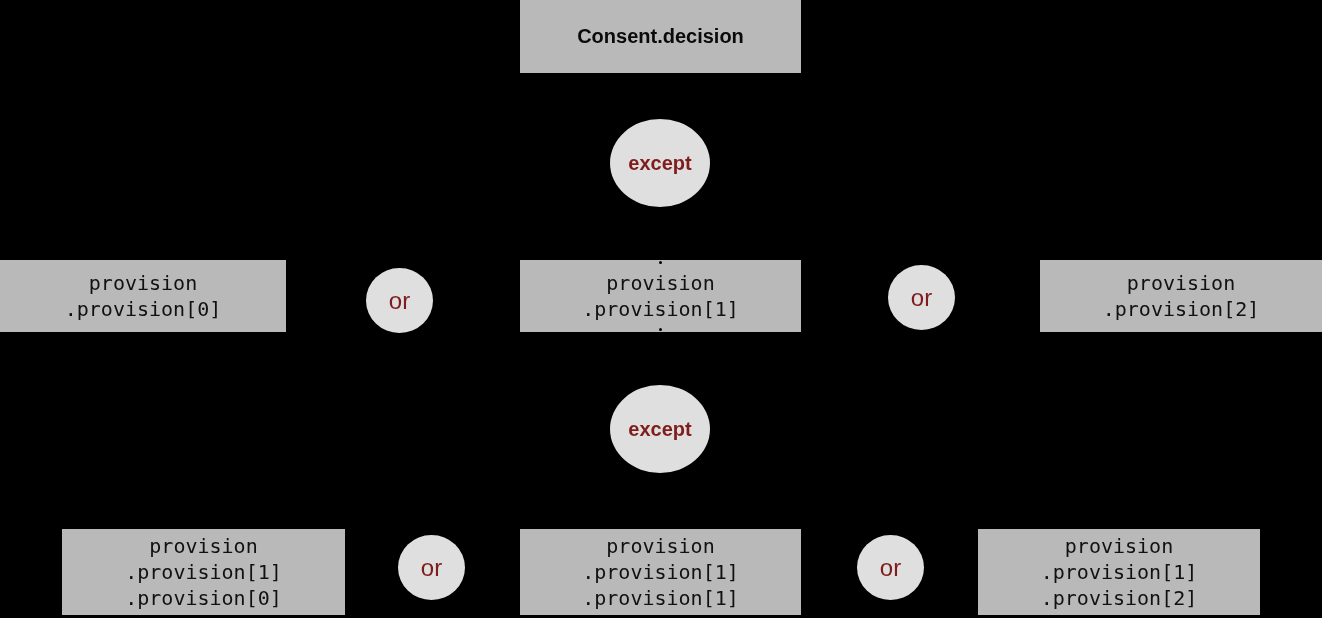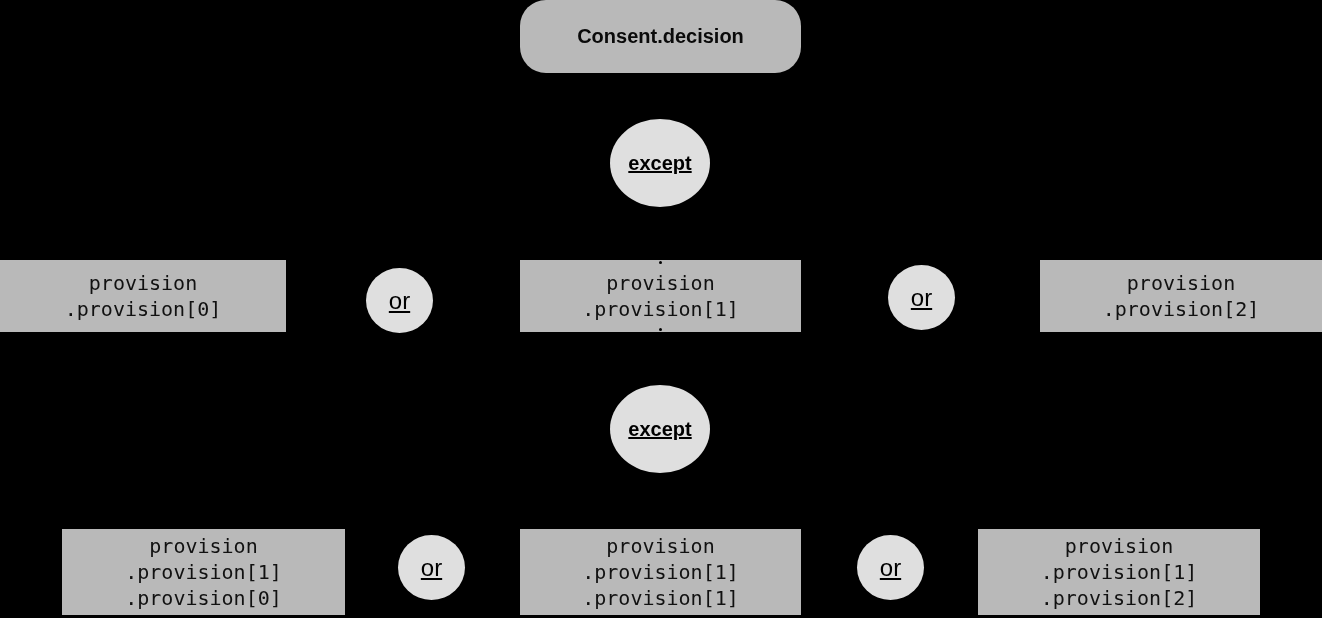--- a/index.html
+++ b/index.html
@@ -36,26 +36,25 @@
     display: flex;
     justify-content: center;
     align-items: center;
     font-family: "Liberation Sans", sans-serif;
     font-weight: bold;
     font-size: 20px;
   }
   .op {
     position: absolute;
     background: var(--op-fill, #dfdfdf);
-    color: #000000;
+    color: #7f1d1d;
     border-radius: 50%;
     display: flex;
     justify-content: center;
     align-items: center;
-    text-decoration: underline;
   }
   .op-except {
     width: 100px;
     height: 88px;
     font-weight: bold;
     font-size: 20px;
   }
   .op-or {
     width: 67px;
     height: 65px;
@@ -64,21 +63,21 @@
   }
   .connector-dot {
     position: absolute;
     width: 3px;
     height: 3px;
     border-radius: 50%;
     background: #000;
   }
 
   
-  #root-node   { left: 520px;  top: 0;     width: 281px; height: 73px; border-radius: 26px; }
+  #root-node   { left: 520px;  top: 0;     width: 281px; height: 73px; }
   #except-1    { left: 610px;  top: 119px; }
   #except-2    { left: 610px;  top: 385px; }
 
   .row1 { top: 260px; height: 72px; }
   #l1-box-0    { left: 0;      width: 286px; }
   #l1-box-1    { left: 520px;  width: 281px; }
   #l1-box-2    { left: 1040px; width: 282px; }
   #or-1        { left: 366px;  top: 268px; }
   #or-2        { left: 888px;  top: 265px; }
 

